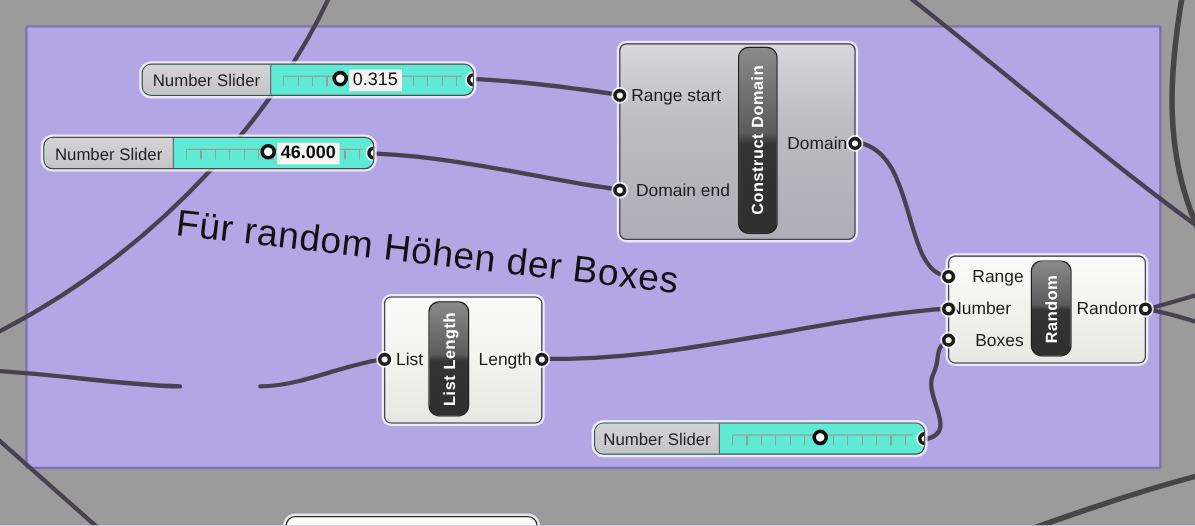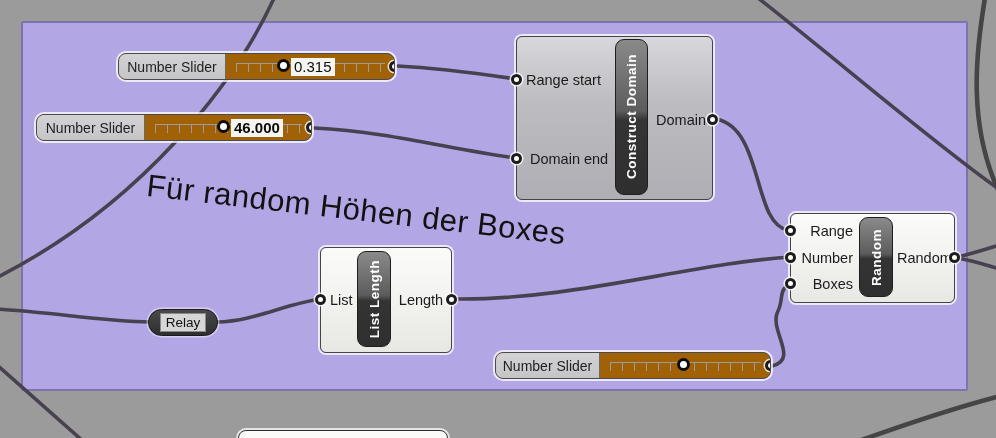--- a/index.html
+++ b/index.html
@@ -22,21 +22,21 @@
        display:flex;align-items:center;justify-content:center;}
   .tag span{writing-mode:vertical-rl;transform:rotate(180deg);color:#fff;font-weight:bold;
             font-size:13.5px;letter-spacing:.5px;white-space:nowrap;}
 
   .port{position:absolute;width:11px;height:11px;border-radius:50%;background:#fff;
         border:3px solid #1c1c1c;box-sizing:border-box;box-shadow:0 0 0 1.5px rgba(255,255,255,.8);}
   .plabel{position:absolute;font-size:14.5px;color:#1b1b1b;line-height:18px;white-space:nowrap;}
 
   
   .slider{position:absolute;height:27px;z-index:2;box-sizing:border-box;border:1.6px solid #4a4a4a;
-          border-radius:8px;background:#a16207;box-shadow:0 0 0 2px rgba(255,255,255,.75);overflow:hidden;}
+          border-radius:8px;background:#5eead4;box-shadow:0 0 0 2px rgba(255,255,255,.75);overflow:hidden;}
   .slider .label{position:absolute;left:0;top:0;bottom:0;display:flex;align-items:center;justify-content:center;
           background:linear-gradient(180deg,#d3d3d5 0%,#c5c5c8 100%);border-right:1.6px solid #6a6a6a;
           font-size:14px;color:#1f1f1f;box-sizing:border-box;}
   .slider .ruler{position:absolute;top:9px;height:8px;border-top:1px solid #9c9c9c;
           background:repeating-linear-gradient(90deg,#9c9c9c 0 1px,transparent 1px 12px);}
   .slider .knob{position:absolute;top:5px;width:13px;height:13px;border-radius:50%;
           background:#fff;border:3.6px solid #0d0d0d;box-sizing:border-box;}
   .slider .val{position:absolute;top:3.5px;font-size:15px;color:#0b0b0b;background:#f4f4f1;padding:0 3px;line-height:18px;text-align:right;}
 
   
@@ -121,30 +121,27 @@
     <div class="plabel" style="left:76px;width:48px;top:43px;text-align:center;">Length</div>
     <div class="port" style="left:-6px;top:46px;"></div>
     <div class="port" style="right:-6px;top:46px;"></div>
   </div>
 
   <div class="comp body-light" style="left:790px;top:213px;width:165px;height:90px;">
     <div class="tag" style="left:68px;top:3px;width:34px;height:80px;">
       <span>Random</span>
     </div>
     <div class="plabel" style="left:0;width:62px;top:8px;text-align:right;">Range</div>
-    <div class="plabel" style="left:0;width:62px;top:35px;text-align:right;">Number</div>
+    <div class="plabel" style="left:0;width:62px;top:35px;text-align:left;">Number</div>
     <div class="plabel" style="left:0;width:62px;top:61px;text-align:right;">Boxes</div>
     <div class="plabel" style="left:106px;top:35px;">Random</div>
     <div class="port" style="left:-6px;top:11px;"></div>
     <div class="port" style="left:-6px;top:38px;"></div>
     <div class="port" style="left:-6px;top:64px;"></div>
     <div class="port" style="right:-6px;top:38px;"></div>
   </div>
 
-  <div id="relay">
-    <div class="inner">Relay</div>
-  </div>
 
   <div id="note">Für random Höhen der Boxes</div>
 
   <div id="partial-comp"></div>
 
 </div>
 
 </body></html>

